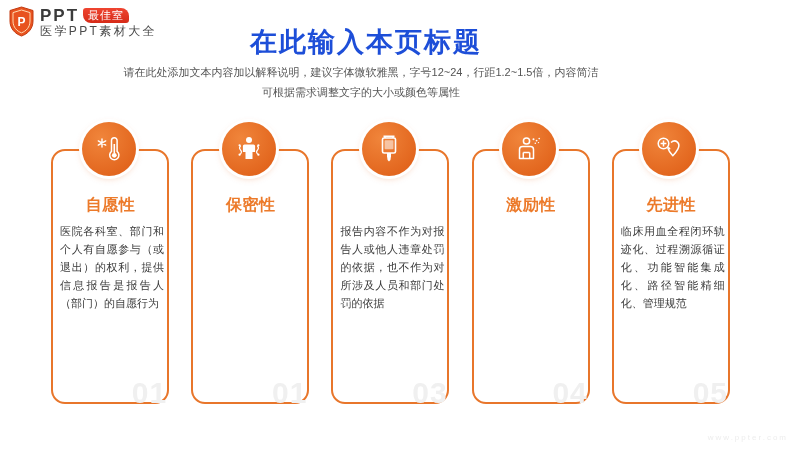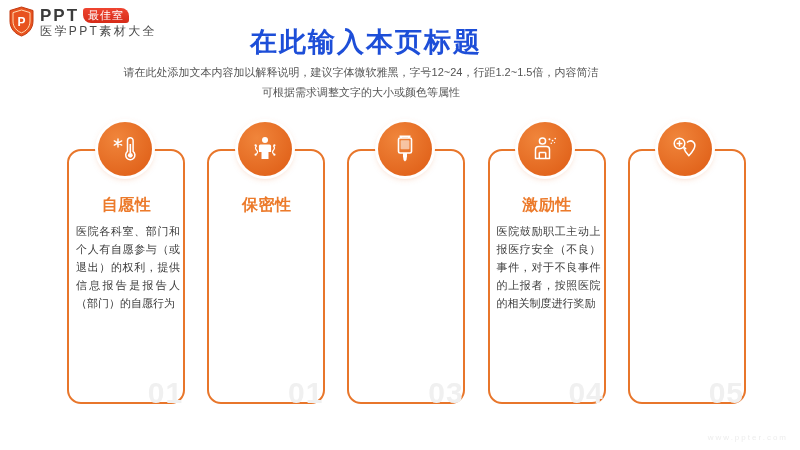--- a/index.html
+++ b/index.html
@@ -79,21 +79,21 @@
     font-size: 11px;
     line-height: 20px;
     color: #555555;
   }
   .subtitle div { white-space: nowrap; }
 
   
   .cards {
     position: absolute;
     top: 122px;
-    left: 60px;
+    left: 44px;
     width: 690px;
     display: flex;
     gap: 11px;
   }
   .card {
     position: relative;
     width: 133px;
     height: 290px;
   }
 
@@ -255,20 +255,21 @@
     <div class="card-icon">
       <svg width="30" height="30" viewBox="0 0 30 30">
         <g fill="none" stroke="#ffffff" stroke-width="1.6" stroke-linejoin="round">
           <rect x="8.5" y="4" width="13" height="15" rx="1.6"></rect>
           <path d="M11 4 V2.4 M19 4 V2.4 M9.5 2.4 H20.5"></path>
         </g>
         <path d="M13 19 h4 v3.2 q0 3.8 -2 5.4 q-2 -1.6 -2 -5.4 z" fill="#ffffff"></path>
         <rect x="10.6" y="6.3" width="8.8" height="9" rx="0.8" fill="#ffffff" opacity="0.55"></rect>
       </svg>
     </div>
+    <div class="card-body">报告内容不作为对报告人或他人违章处罚的依据，也不作为对所涉及人员和部门处罚的依据</div>
     <div class="card-number">03</div>
   </div>
 
   <div class="card">
     <div class="card-frame"></div>
     <div class="card-notch"></div>
     <div class="card-icon">
       <svg width="30" height="30" viewBox="0 0 30 30">
         <g fill="none" stroke="#ffffff" stroke-width="1.5" stroke-linejoin="round">
           <circle cx="12.5" cy="7" r="3.1"></circle>
@@ -278,35 +279,36 @@
         <g fill="#ffffff">
           <circle cx="19.5" cy="5.2" r="1"></circle>
           <circle cx="22.6" cy="6.6" r="0.9"></circle>
           <circle cx="25.2" cy="4.6" r="0.8"></circle>
           <circle cx="21.3" cy="9.3" r="0.8"></circle>
           <circle cx="24.5" cy="8.6" r="0.7"></circle>
         </g>
       </svg>
     </div>
     <div class="card-heading">激励性</div>
-    <div class="card-body">医院鼓励职工主动上报医疗安全（不良）事件，对于不良事件的上报者，按照医院的相关制度进行奖励</div>
     <div class="card-number">04</div>
   </div>
 
   <div class="card">
     <div class="card-frame"></div>
     <div class="card-notch"></div>
     <div class="card-icon">
       <svg width="30" height="30" viewBox="0 0 30 30">
         <g fill="none" stroke="#ffffff" stroke-width="1.5" stroke-linejoin="round">
           <circle cx="9.5" cy="9.5" r="5.3"></circle>
           <path d="M9.5 6.6 V12.4 M6.6 9.5 H12.4"></path>
           <path d="M17 8.5 q3.4 -3 6.4 -0.4 q2.8 2.5 0.4 7 q-1.8 3.4 -5 6.6 q-4 -4 -5 -7.8"></path>
           <path d="M13.8 13.9 q1.4 -0.4 2.2 1.4"></path>
         </g>
       </svg>
     </div>
+    <div class="card-heading">先进性</div>
+    <div class="card-body">临床用血全程闭环轨迹化、过程溯源循证化、功能智能集成化、路径智能精细化、管理规范</div>
     <div class="card-number">05</div>
   </div>
 
 </div>
 
 <div class="watermark">www.ppter.com</div>
 
 </body></html>

